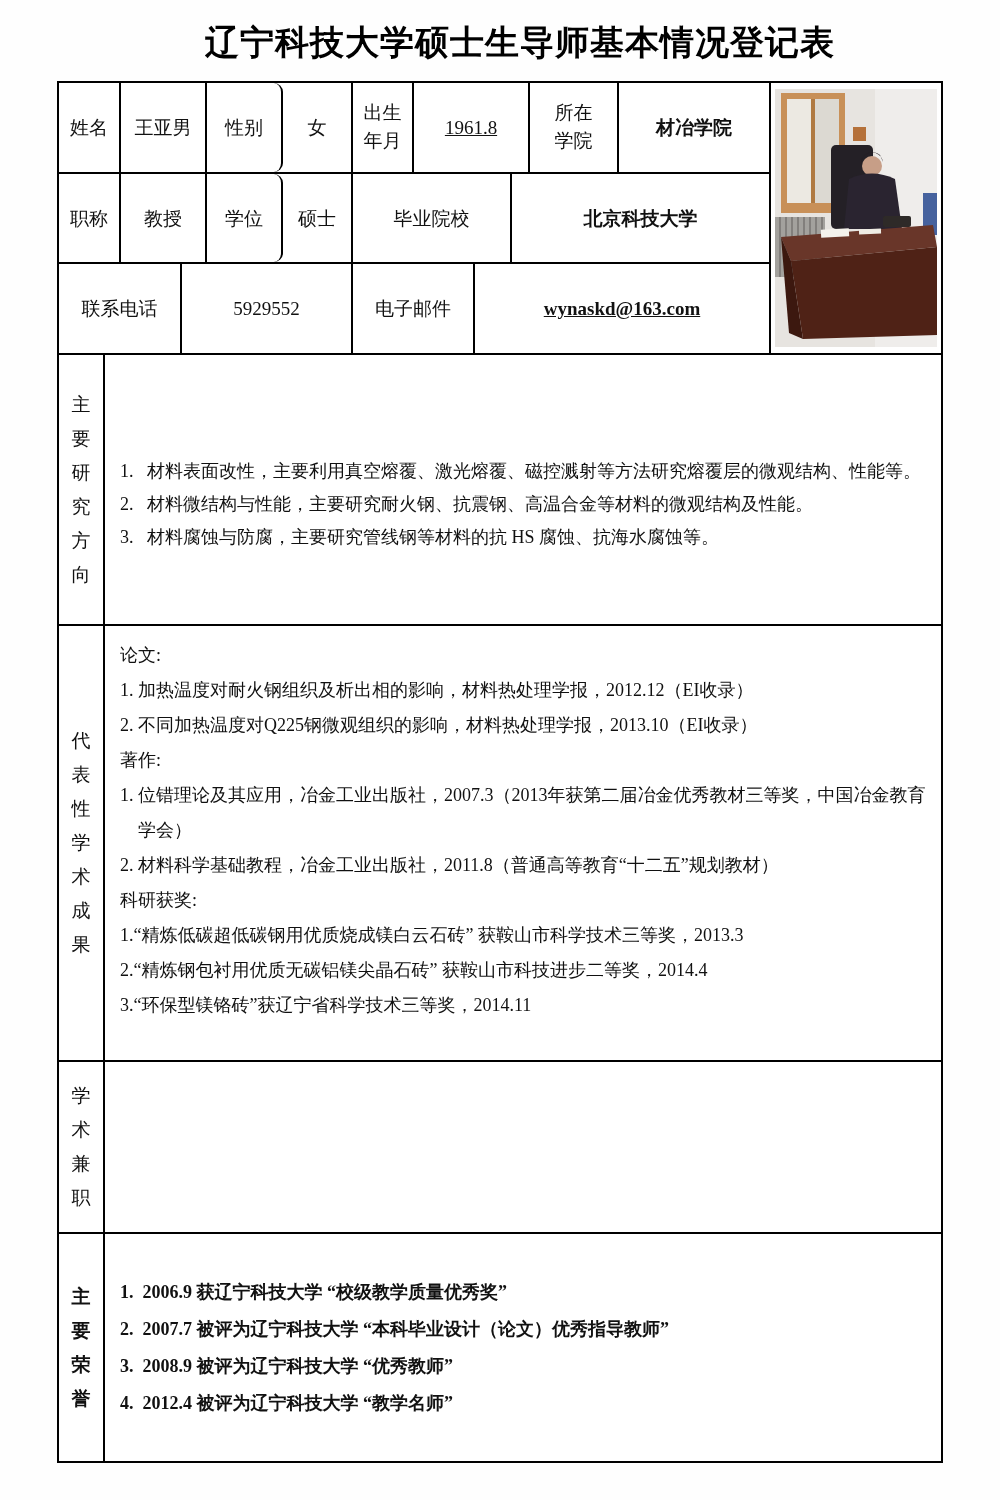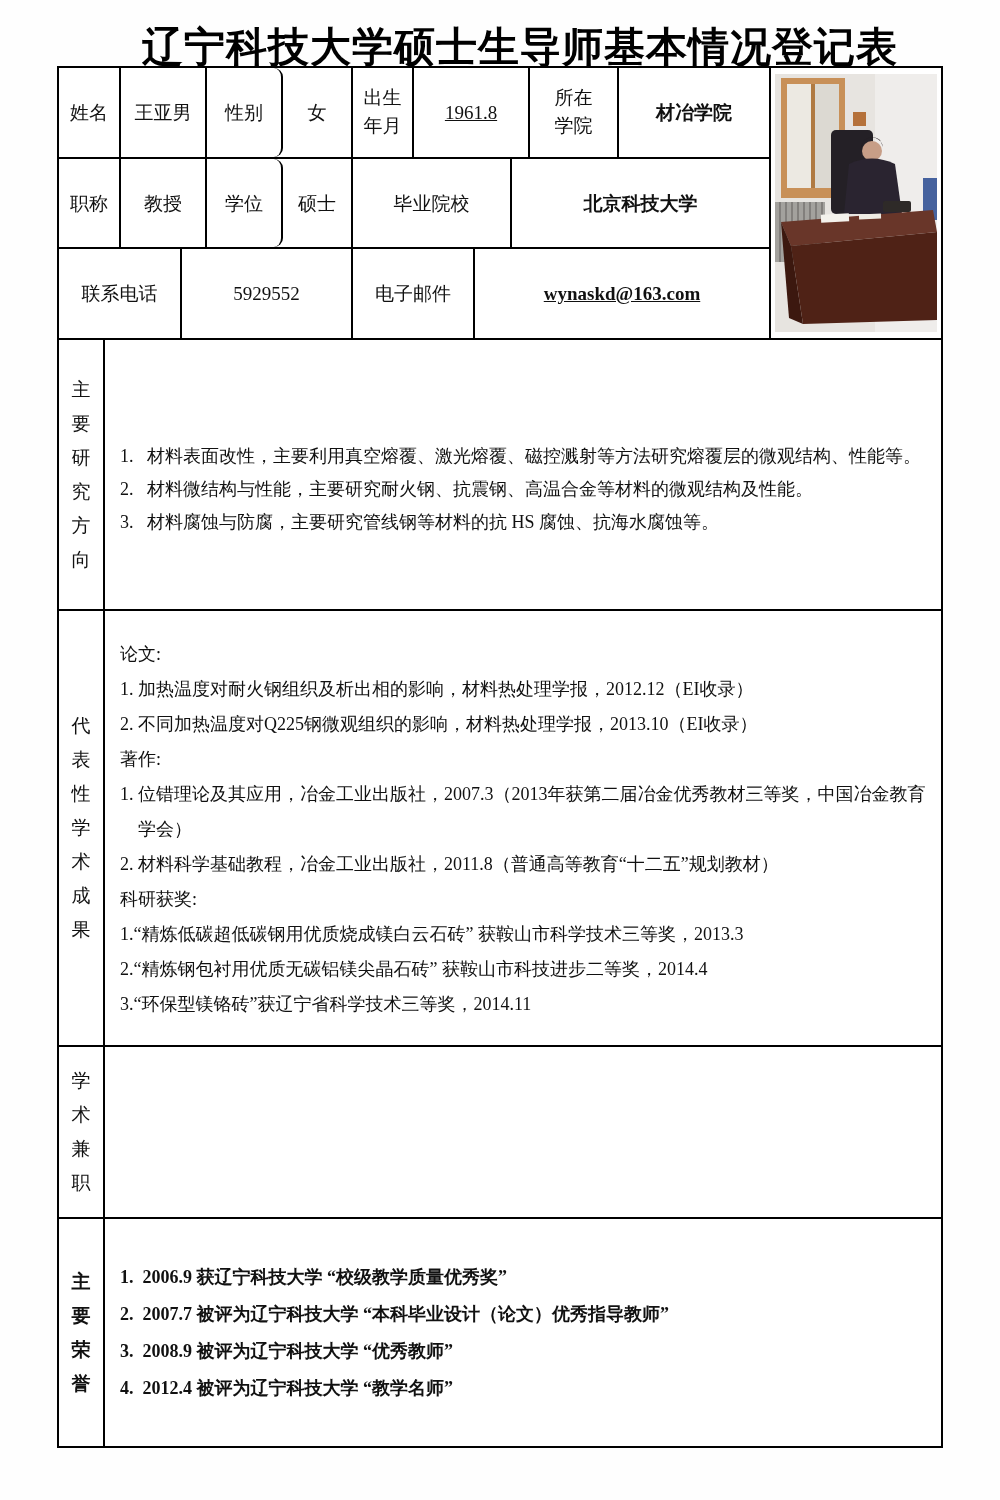--- a/index.html
+++ b/index.html
@@ -8,27 +8,27 @@
     position: relative;
     width: 1000px; height: 1500px;
     background: #fefefe;
     font-family: "Liberation Serif", "DejaVu Serif", serif;
     color: #111;
     overflow: hidden;
   }
   .doc-title {
     position: absolute; top: 20px; left: 0; right: 0;
     text-align: center;
-    font-size: 41px; font-weight: bold;
+    font-size: 34px; font-weight: bold;
     letter-spacing: 1px;
     color: #000;
     padding-left: 40px;
   }
   .form-table {
-    position: absolute; left: 57px; top: 66px;
+    position: absolute; left: 57px; top: 81px;
     width: 886px; height: 1382px;
     border: 2.5px solid #000;
     display: flex; flex-direction: column;
     background: #fff;
   }
   .top-block { height: 272px; border-bottom: 2.5px solid #000; display: flex; }
   .top-left { width: 713px; border-right: 2px solid #000; display: flex; flex-direction: column; }
   .info-row { display: flex; flex: 1; border-bottom: 2px solid #000; }
   .info-row.last { border-bottom: none; }
   .cell {
@@ -61,21 +61,21 @@
     display: flex; align-items: center; justify-content: center;
   }
   .vlabel {
     width: 22px; font-size: 19px; line-height: 34px;
     text-align: center; word-break: break-all; letter-spacing: 0;
   }
   .content { flex: 1; font-size: 18px; padding-left: 15px; padding-right: 10px; overflow: hidden; }
   .content .line { white-space: pre-wrap; }
   .research-content { padding-top: 100px; }
   .research-content .line { line-height: 33px; }
-  .achieve-content { padding-top: 26px; }
+  .achieve-content { padding-top: 12px; }
   .achieve-content .line { line-height: 35px; }
   .honors-content { padding-top: 40px; }
   .honors-content .line { line-height: 37px; }
   .positions-content { padding-top: 10px; }
 </style>
 </head>
 <body>
 
 <div class="page">
 

